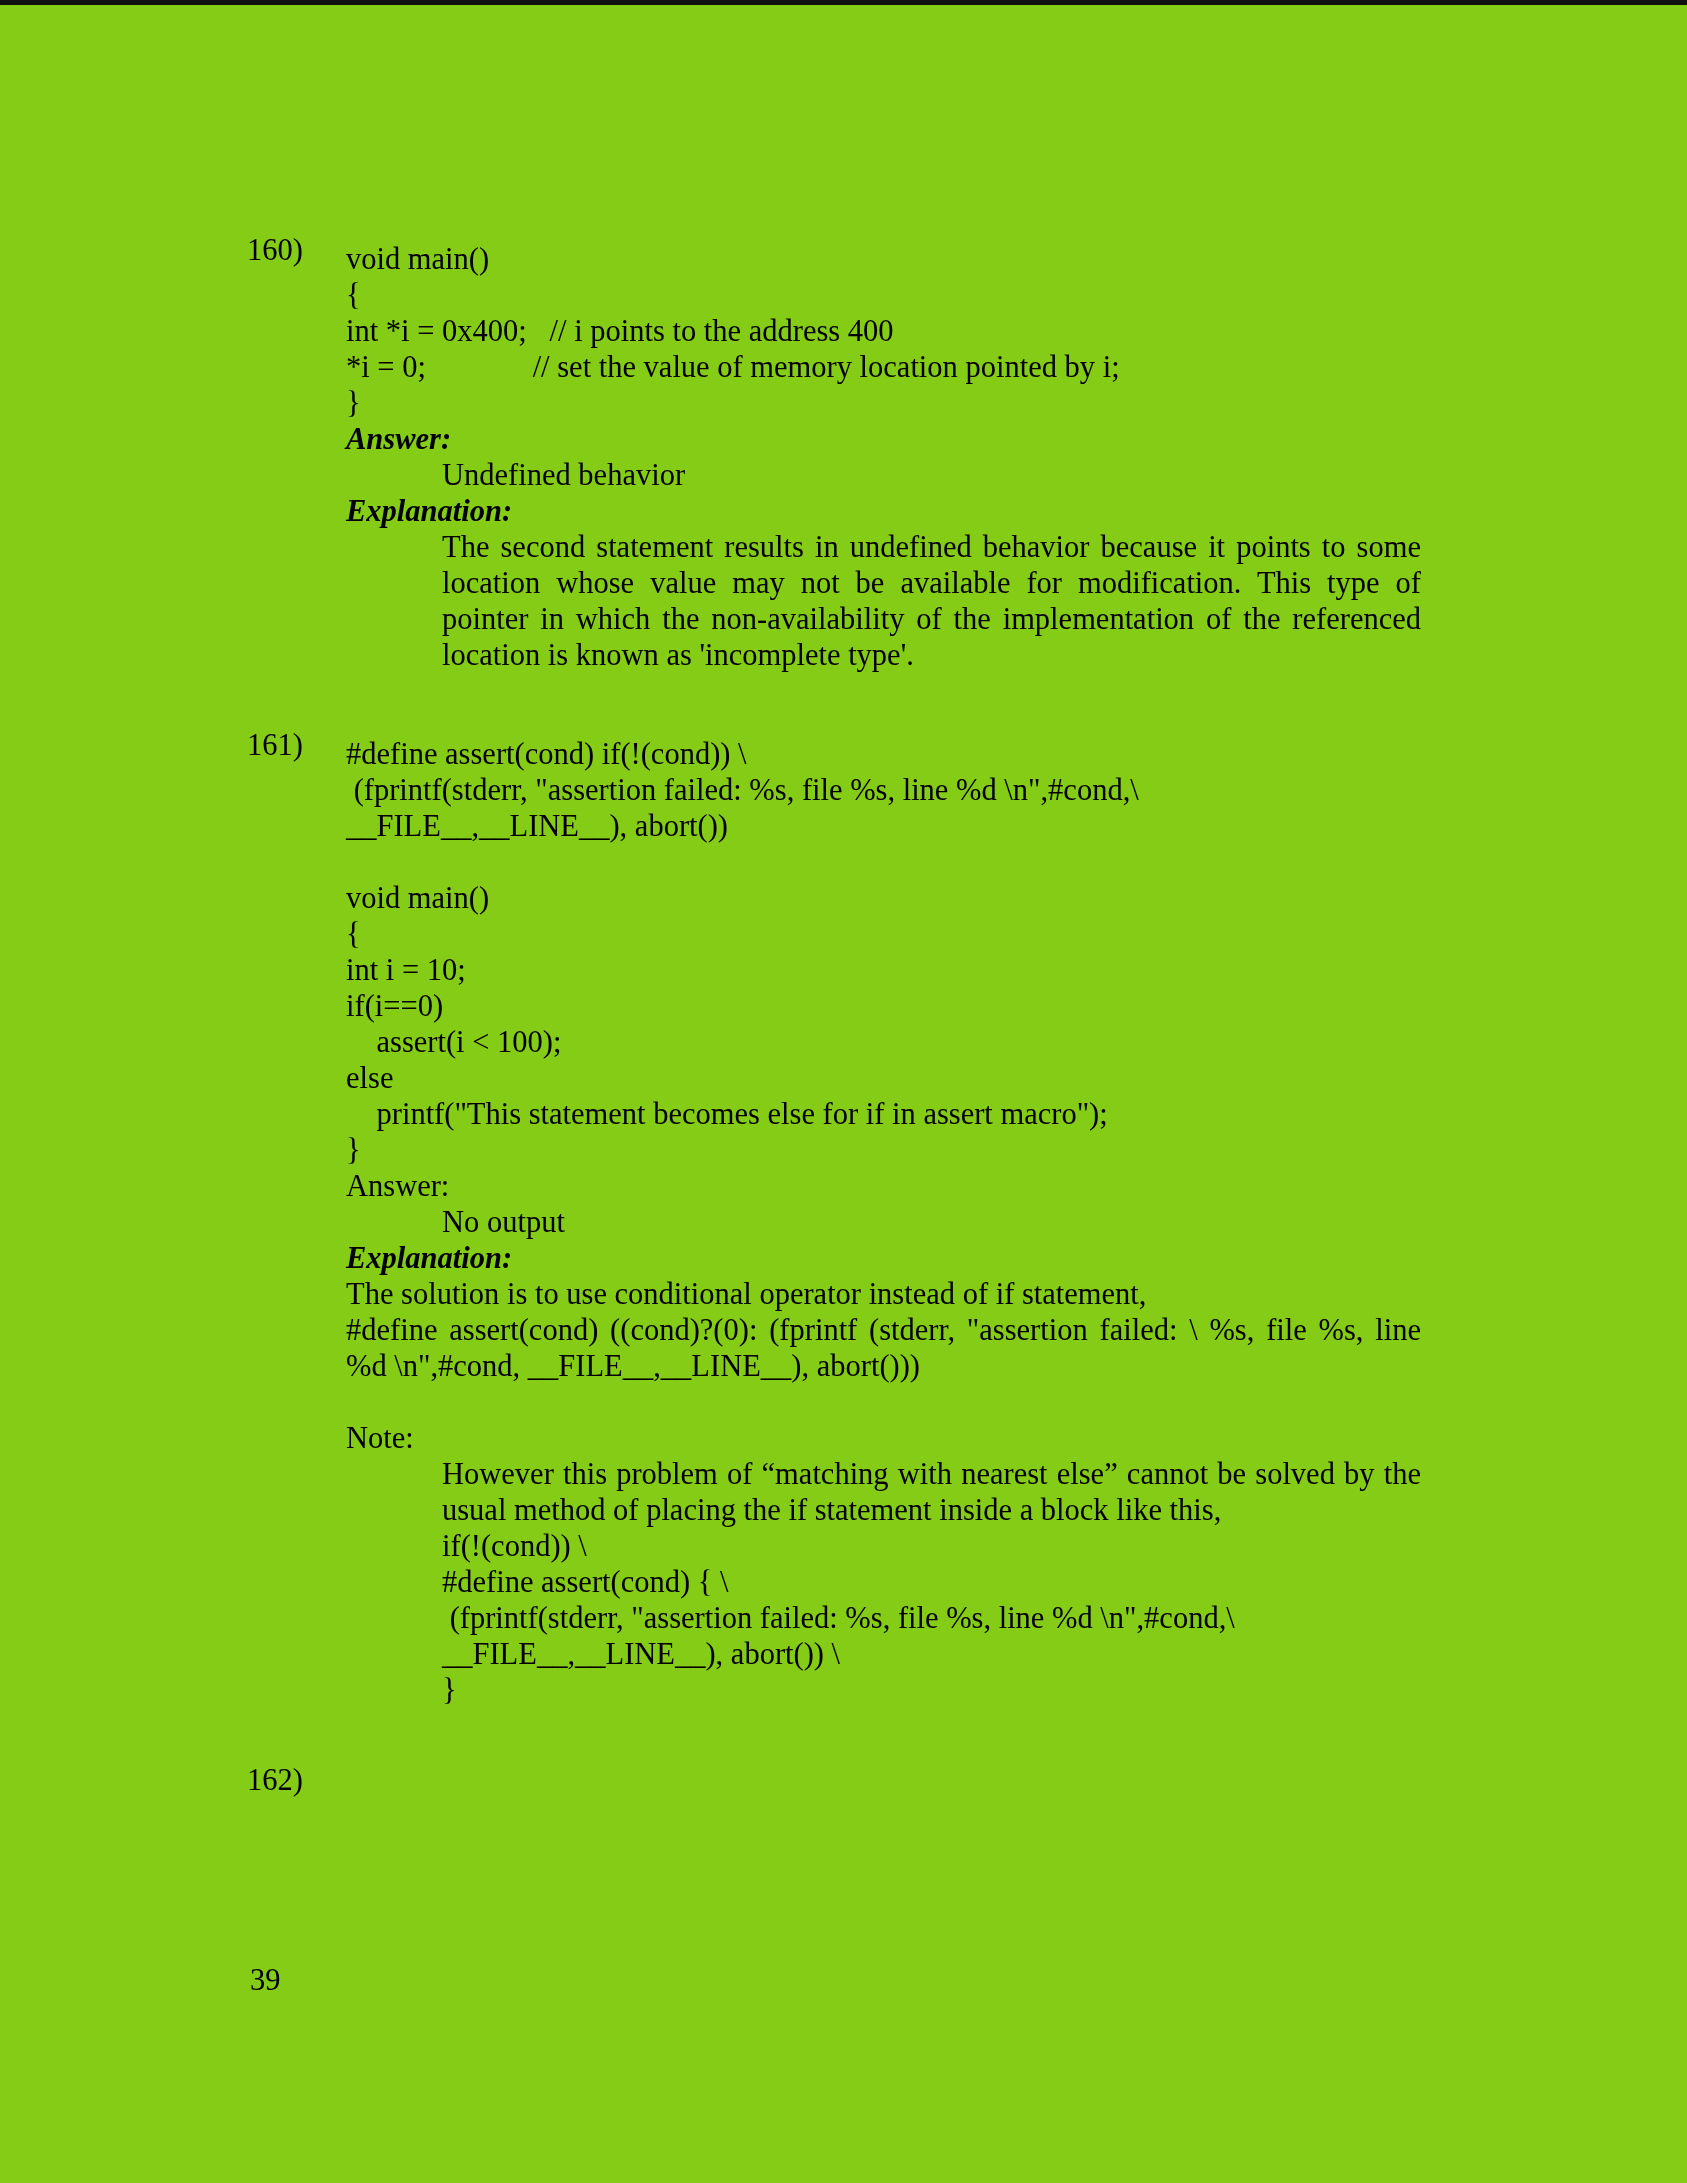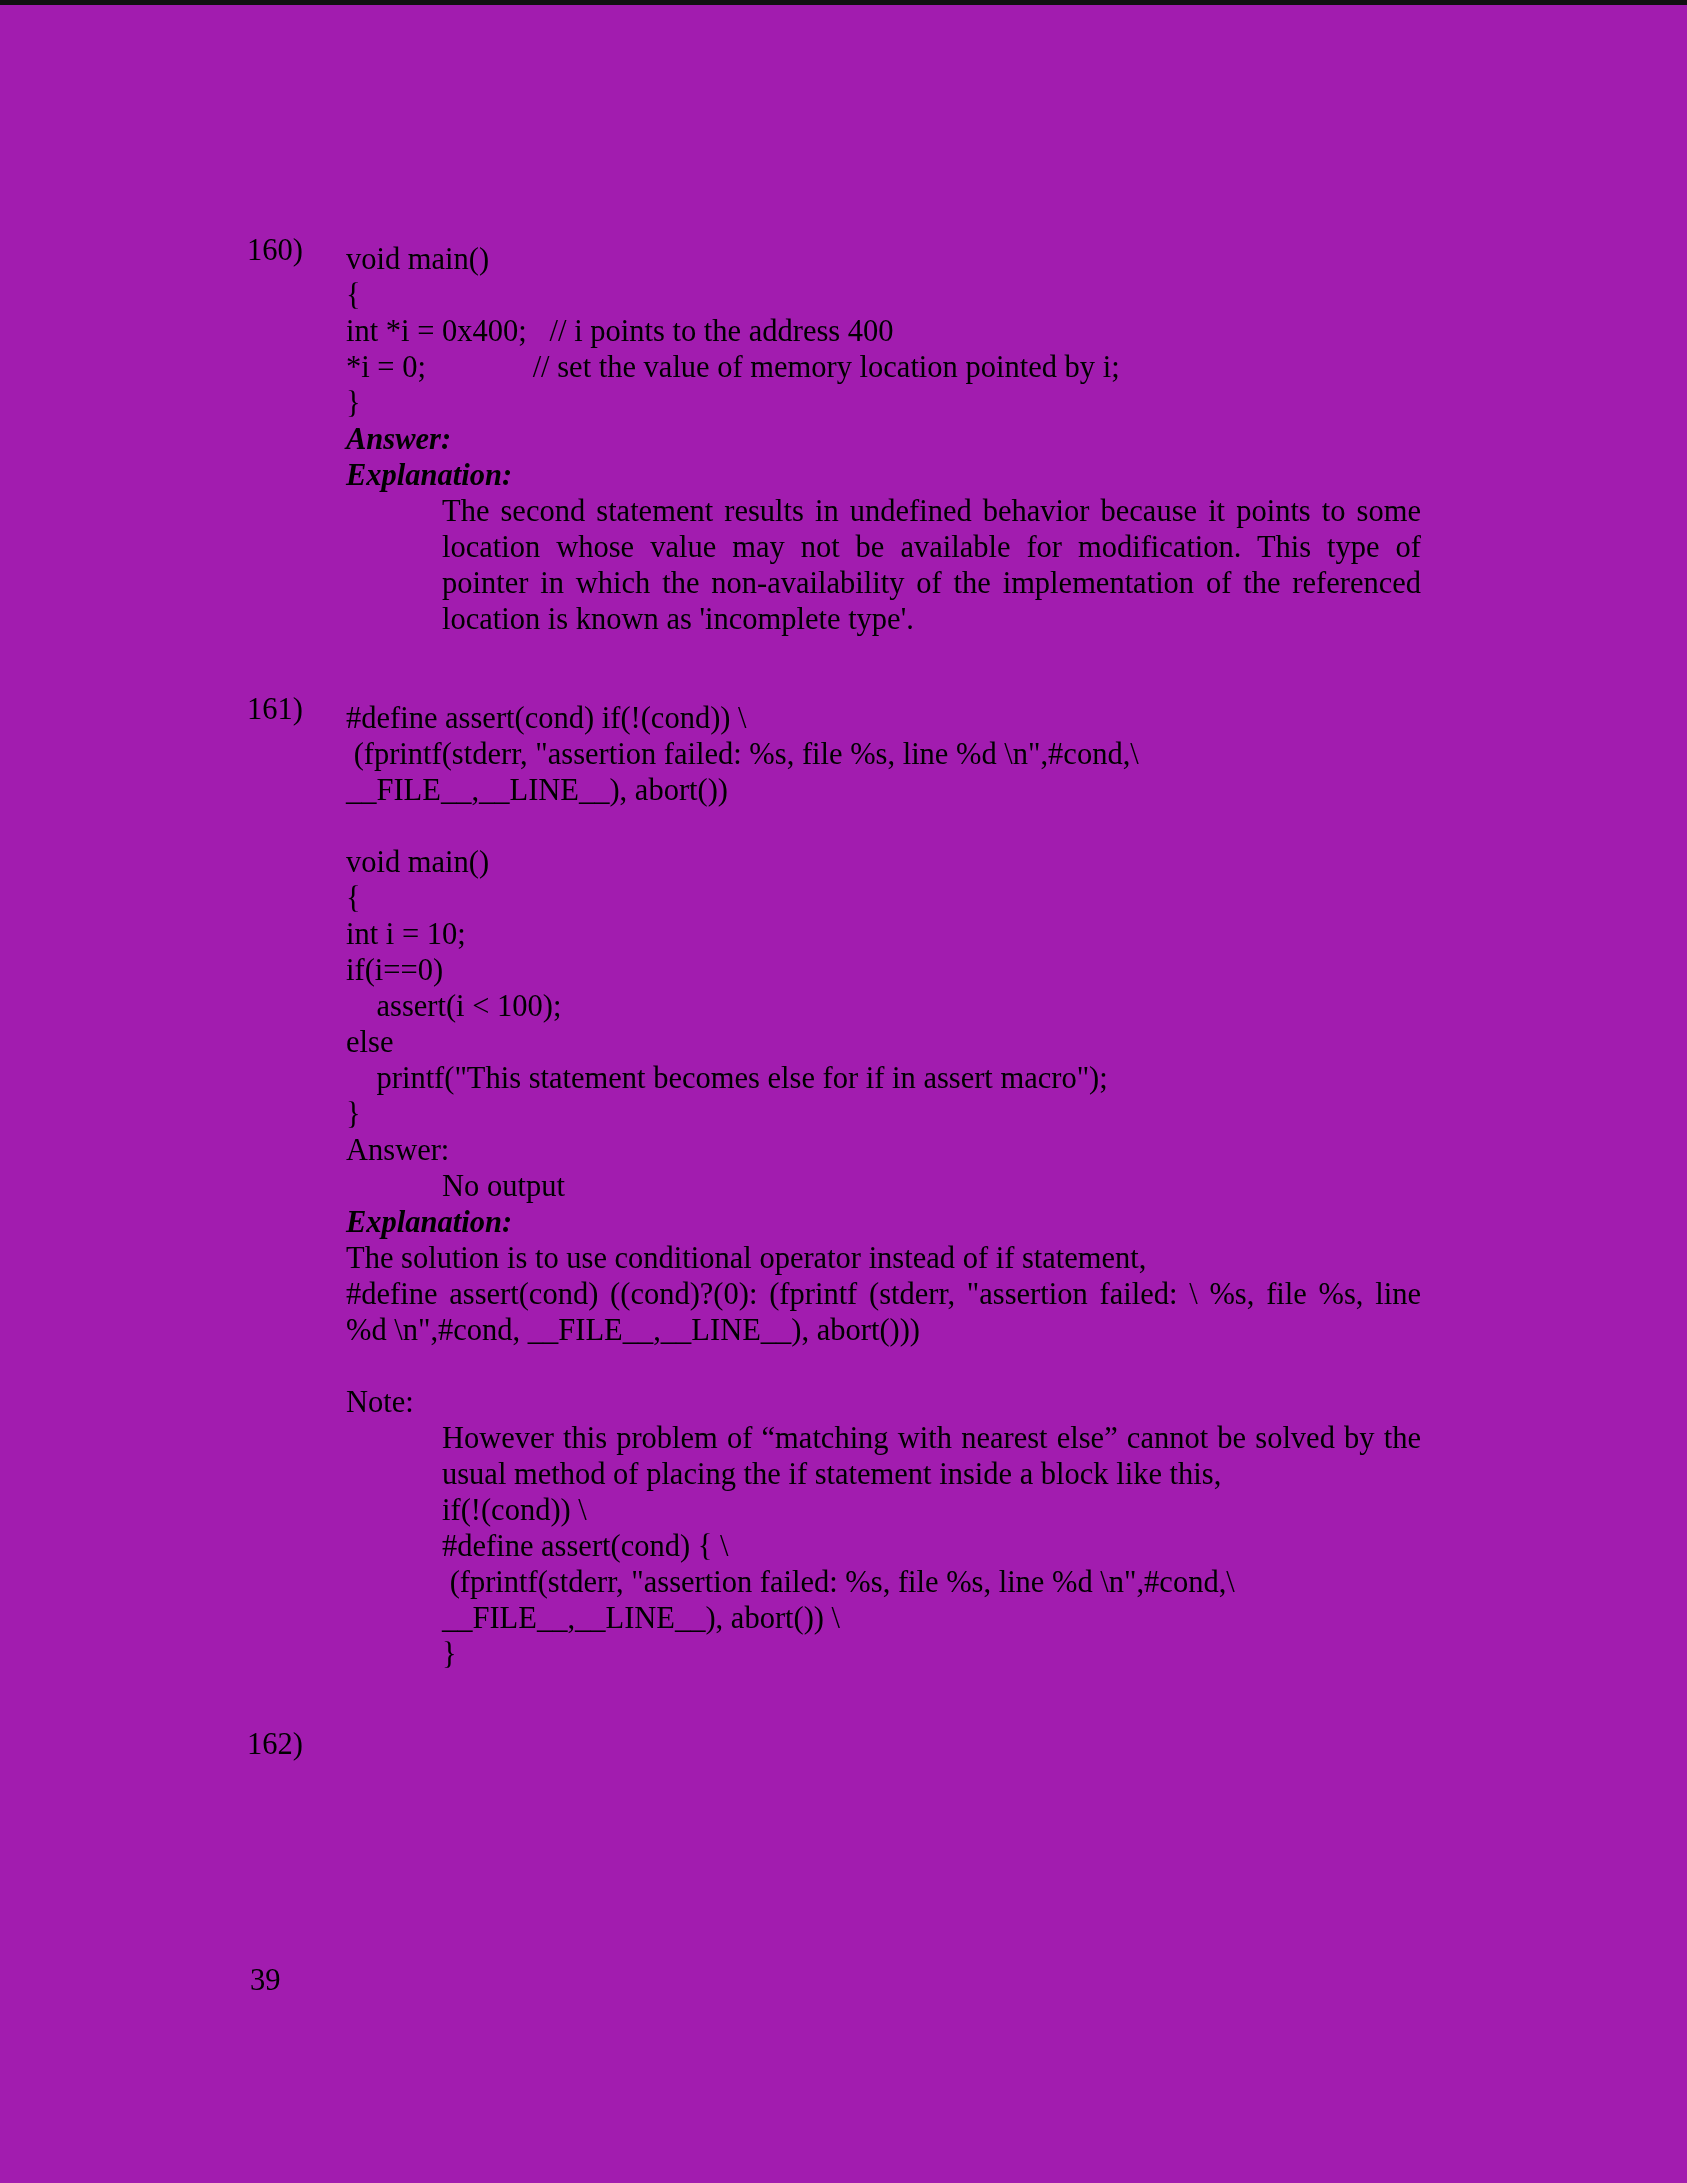--- a/index.html
+++ b/index.html
@@ -1,21 +1,21 @@
 <!DOCTYPE html>
 <html style="font-size:13px"><head>
 <meta charset="utf-8">
 <style>
   * { margin: 0; padding: 0; box-sizing: border-box; }
   html, body { background: #e8e8e8; }
   .page {
     position: relative;
     width: 1687px;
     height: 2183px;
-    background: #a21caf;
+    background: #84cc16;
     margin: 0 auto;
     font-family: "Liberation Serif", serif;
     font-size: 30.5px;
     line-height: 36px;
     color: #000000;
     overflow: hidden;
   }
   .scan-edge {
     position: absolute;
     top: 0; left: 0;
@@ -51,20 +51,21 @@
 
     <section class="question">
       <div class="qnum">160)</div>
       <div class="qbody">
         <div class="line">void main()</div>
         <div class="line">{</div>
         <div class="line">int *i = 0x400;   // i points to the address 400</div>
         <div class="line">*i = 0;              // set the value of memory location pointed by i;</div>
         <div class="line">}</div>
         <div class="line label-bi">Answer:</div>
+        <div class="line indent1">Undefined behavior</div>
         <div class="line label-bi">Explanation:</div>
         <div class="para indent1"><span>The second statement results in undefined behavior because it points to some location whose value may not be available for modification.  </span><span class="italic">This type of pointer in which the non-availability of the implementation of the referenced location is known as 'incomplete type'.</span></div>
       </div>
     </section>
 
     <section class="question">
       <div class="qnum">161)</div>
       <div class="qbody">
         <div class="line">#define assert(cond) if(!(cond)) \</div>
         <div class="line"> (fprintf(stderr, "assertion failed: %s, file %s, line %d \n",#cond,\</div>

